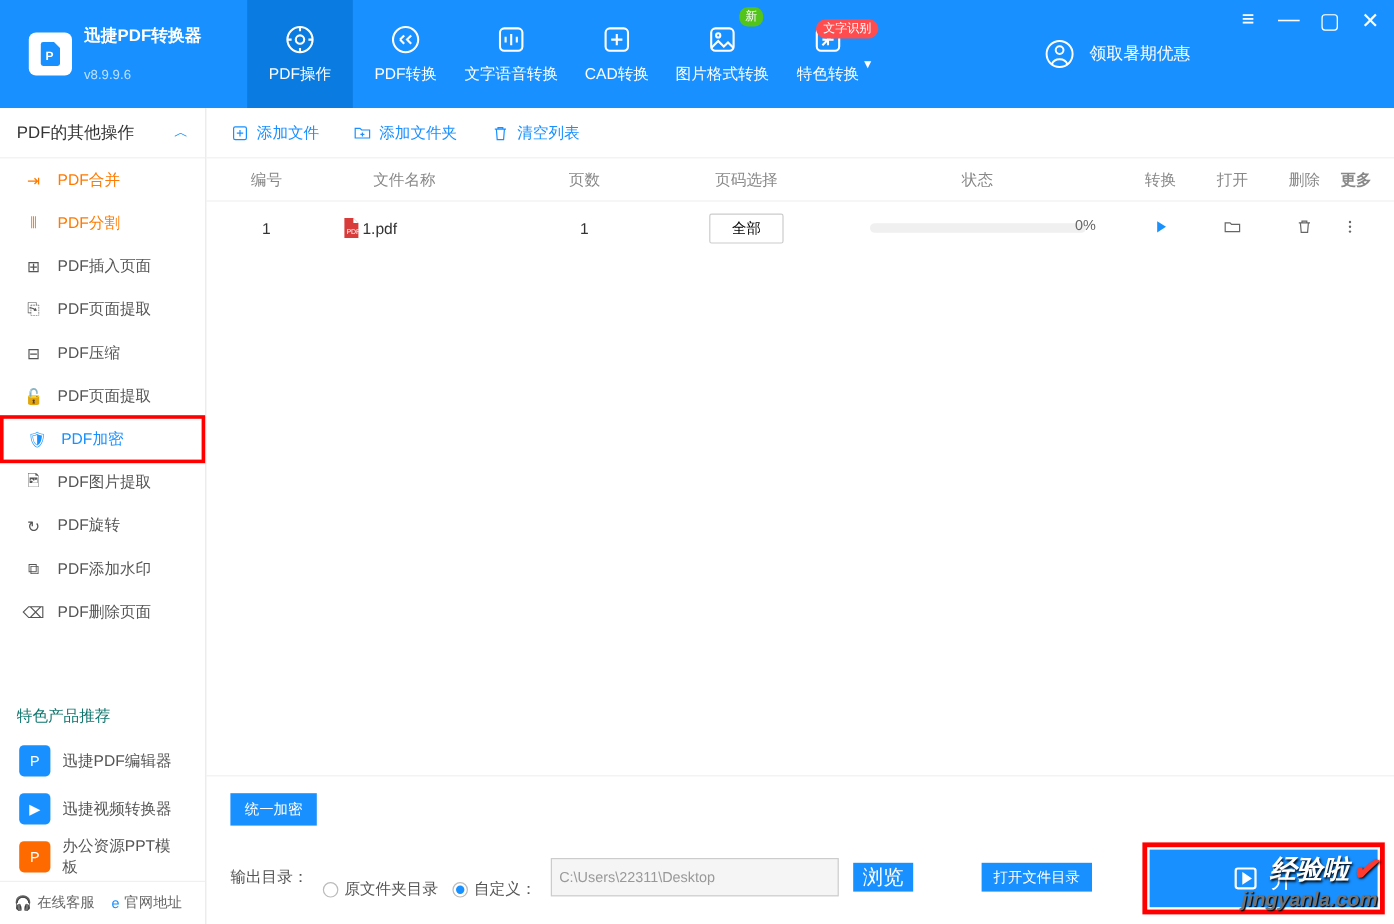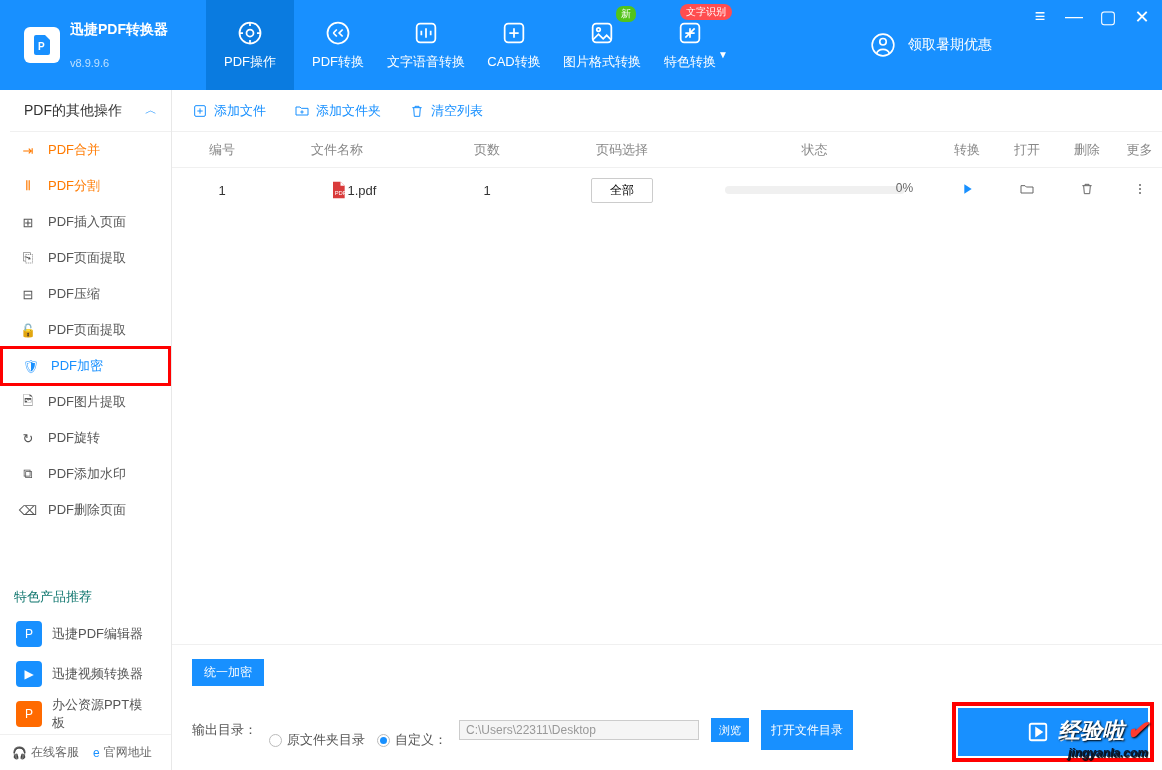--- a/index.html
+++ b/index.html
@@ -9,72 +9,72 @@
 .logo-icon { width:36px; height:36px; background:#fff; border-radius:6px; display:flex; align-items:center; justify-content:center; margin-right:10px; }
 .logo-icon svg { width:24px; height:24px; }
 .logo-text { font-size:14px; font-weight:bold; line-height:1.2; }
 .logo-ver { font-size:11px; color:#bde0ff;margin-top:20px; }
 .nav { display:flex; height:100%; }
 .nav-item { width:88px; height:100%; display:flex; flex-direction:column; align-items:center; justify-content:center; gap:6px; font-size:13px; position:relative; cursor:pointer; }
 .nav-item.active { background:#0a7be0; }
 .nav-item svg { width:28px; height:28px; }
 .nav-item .caret { position:absolute; right:6px; bottom:30px; font-size:10px; }
 .badge-new { position:absolute; top:6px; right:10px; background:#52c41a; color:#fff; font-size:10px; padding:1px 5px; border-radius:7px; }
-.badge-red { position:absolute; top:4px; right:2px; background:#ff4d4f; color:#fff; font-size:10px; padding:1px 6px; border-radius:8px; }
+.badge-red { position:absolute; top:16px; right:2px; background:#ff4d4f; color:#fff; font-size:10px; padding:1px 6px; border-radius:8px; }
 .promo { position:absolute; right:170px; display:flex; align-items:center; gap:12px; font-size:14px; cursor:pointer; }
 .promo svg { width:26px; height:26px; }
 .win-ctrl { position:absolute; right:10px; top:6px; display:flex; gap:14px; font-size:18px; }
 .win-ctrl span { cursor:pointer; width:20px; text-align:center; }
 .body-wrap { display:flex; height:calc(100% - 90px); }
 .sidebar { width:206px; border-right:1px solid #e8e8e8; display:flex; flex-direction:column; }
-.side-header { height:42px; display:flex; align-items:center; justify-content:space-between; padding:0 14px; font-size:14px; color:#333; border-bottom:1px solid #f0f0f0; cursor:pointer;margin-left:10px; }
+.side-header { height:42px; display:flex; align-items:center; justify-content:space-between; padding:0 14px; font-size:14px; color:#333; border-bottom:1px solid #f0f0f0; cursor:pointer; }
 .side-header .chev { color:#1890ff; font-size:12px; }
 .side-list { flex:0 0 auto; }
 .side-item { height:36px; display:flex; align-items:center; gap:12px; padding:0 20px; font-size:13px; color:#555; cursor:pointer; }
 .side-item.orange { color:#ff7a00; }
 .side-item.blue { color:#1890ff; }
 .side-item.highlight-box { border:3px solid #ff0000; position:relative; z-index:5; height:40px; margin-top:-2px; margin-bottom:-2px; }
 .side-item .ico { width:16px; height:16px; display:flex; align-items:center; justify-content:center; }
 .side-spacer { flex:1; }
 .side-section-title { padding:12px 14px 8px; font-size:13px; color:#0f766e; }
 .prod-item { height:40px; display:flex; align-items:center; gap:10px; padding:0 16px; font-size:13px; color:#555; cursor:pointer; }
 .prod-item .picon { width:26px; height:26px; border-radius:4px; display:flex; align-items:center; justify-content:center; color:#fff; font-size:12px; }
 .side-footer { height:36px; border-top:1px solid #f0f0f0; display:flex; align-items:center; padding:0 12px; gap:14px; font-size:12px; color:#666; }
 .side-footer .sf { display:flex; align-items:center; gap:4px; cursor:pointer; }
 .main { flex:1; display:flex; flex-direction:column; }
 .toolbar { height:42px; display:flex; align-items:center; gap:28px; padding:0 20px; border-bottom:1px solid #f0f0f0; }
 .tb-btn { display:flex; align-items:center; gap:6px; color:#1890ff; font-size:13px; cursor:pointer; }
 .tb-btn svg { width:16px; height:16px; }
 .table-head { height:36px; display:flex; align-items:center; font-size:13px; color:#888; border-bottom:1px solid #f0f0f0; padding-left:20px; }
-.col-num{width:60px;text-align:center;} .col-name{width:170px;text-align:center;} .col-pages{width:130px;text-align:center;} .col-sel{width:140px;text-align:center;} .col-status{width:245px;text-align:center;} .col-conv{width:60px;text-align:center;} .col-open{width:60px;text-align:center;} .col-del{width:60px;text-align:center;} .col-more{width:45px;text-align:center;}
+.col-num{width:60px;text-align:center;} .col-name{width:170px;text-align:center;} .col-pages{width:130px;text-align:center;} .col-sel{width:140px;text-align:center;} .col-status{width:245px;text-align:center;} .col-conv{width:60px;text-align:center;} .col-open{width:60px;text-align:center;} .col-del{width:60px;text-align:center;} .col-more{width:45px;font-weight:bold;}
 .table-row { height:44px; display:flex; align-items:center; font-size:13px; color:#333; padding-left:20px; }
-.table-row .col-name { display:flex; align-items:center; gap:0; justify-content:center; padding-left:30px; }
+.table-row .col-name { display:flex; align-items:center; gap:0; justify-content:flex-start; padding-left:30px; }
 .pdf-icon { width:20px; height:20px; }
 .sel-btn { border:1px solid #ccc; background:#fff; padding:3px 18px; font-size:12px; cursor:pointer; border-radius:2px; }
 .progress { width:180px; height:8px; background:#f0f0f0; border-radius:4px; margin:0 auto; position:relative; }
 .progress-text { position:absolute; width:100%; text-align:center; top:-5px; font-size:12px; color:#666; }
 .act-icon { cursor:pointer; display:inline-flex; justify-content:center; }
 .act-icon svg { width:16px; height:16px; }
 .play-tri { color:#1890ff; }
 .footer-box { border-top:1px solid #f0f0f0; padding:14px 20px 20px; position:relative; margin-top:auto; }
 .unify-btn { background:#1890ff; color:#fff; font-size:12px; padding:5px 12px; border:none; cursor:pointer; }
 .footer-row { display:flex; align-items:center; gap:12px; margin-top:24px; font-size:13px; color:#555; }
 .radio { display:flex; align-items:center; gap:5px;margin-top:20px; }
 .radio-dot { width:13px; height:13px; border-radius:50%; border:1px solid #bbb; display:inline-flex; align-items:center; justify-content:center; }
 .radio-dot.on::after { content:""; width:7px; height:7px; border-radius:50%; background:#1890ff; }
-.path-input { flex:0 0 240px; height:20px; border:1px solid #ccc; background:#f5f5f5; color:#999; font-size:12px; padding:0 6px; }
-.browse-btn { background:#1890ff; color:#fff; height:24px; font-size:11px; padding:0 8px; border:none; cursor:pointer; }
-.open-folder-btn { background:#1890ff; color:#fff; height:40px; font-size:12px; padding:0 10px; border:none; cursor:pointer; }
+.path-input { flex:0 0 240px; height:32px; border:1px solid #ccc; background:#f5f5f5; color:#999; font-size:12px; padding:0 6px; }
+.browse-btn { background:#1890ff; color:#fff; height:24px; font-size:17px; padding:0 8px; border:none; cursor:pointer; }
+.open-folder-btn { background:#1890ff; color:#fff; height:24px; font-size:12px; padding:0 10px; border:none; cursor:pointer;margin-left:45px; }
 .start-box { position:absolute; right:8px; bottom:8px; border:4px solid #ff0000; padding:2px; }
 .start-btn { background:#1890ff; color:#fff; height:48px; width:190px; font-size:20px; display:flex; align-items:center; justify-content:center; gap:10px; border:none; cursor:pointer; }
 .start-btn svg { width:22px; height:22px; }
 .watermark { position:absolute; right:14px; bottom:10px; text-align:right; pointer-events:none; }
 .watermark .w1 { font-size:22px; font-weight:bold; color:#fff; text-shadow:1px 1px 2px #000; font-style:italic; display:flex; align-items:center; justify-content:flex-end; gap:2px;}
 .watermark .w1 .chk { color:#ff3b30; font-size:26px; }
-.watermark .w2 { font-size:12px; font-weight:bold; color:#0f172a; text-shadow:1px 1px 1px #000; font-style:italic; }
+.watermark .w2 { font-size:17px; font-weight:bold; color:#737373; text-shadow:1px 1px 1px #000; font-style:italic; }
 </style>
 </head>
 <body>
 
 <div class="titlebar">
   <div class="logo-block">
     <div class="logo-icon">
       <svg viewBox="0 0 24 24">
           <path fill="#1890ff" d="M6 2h9l5 5v13a2 2 0 0 1-2 2H6a2 2 0 0 1-2-2V4a2 2 0 0 1 2-2z"></path>
           <text x="8" y="17" font-size="10" fill="#fff" font-weight="bold">P</text>

